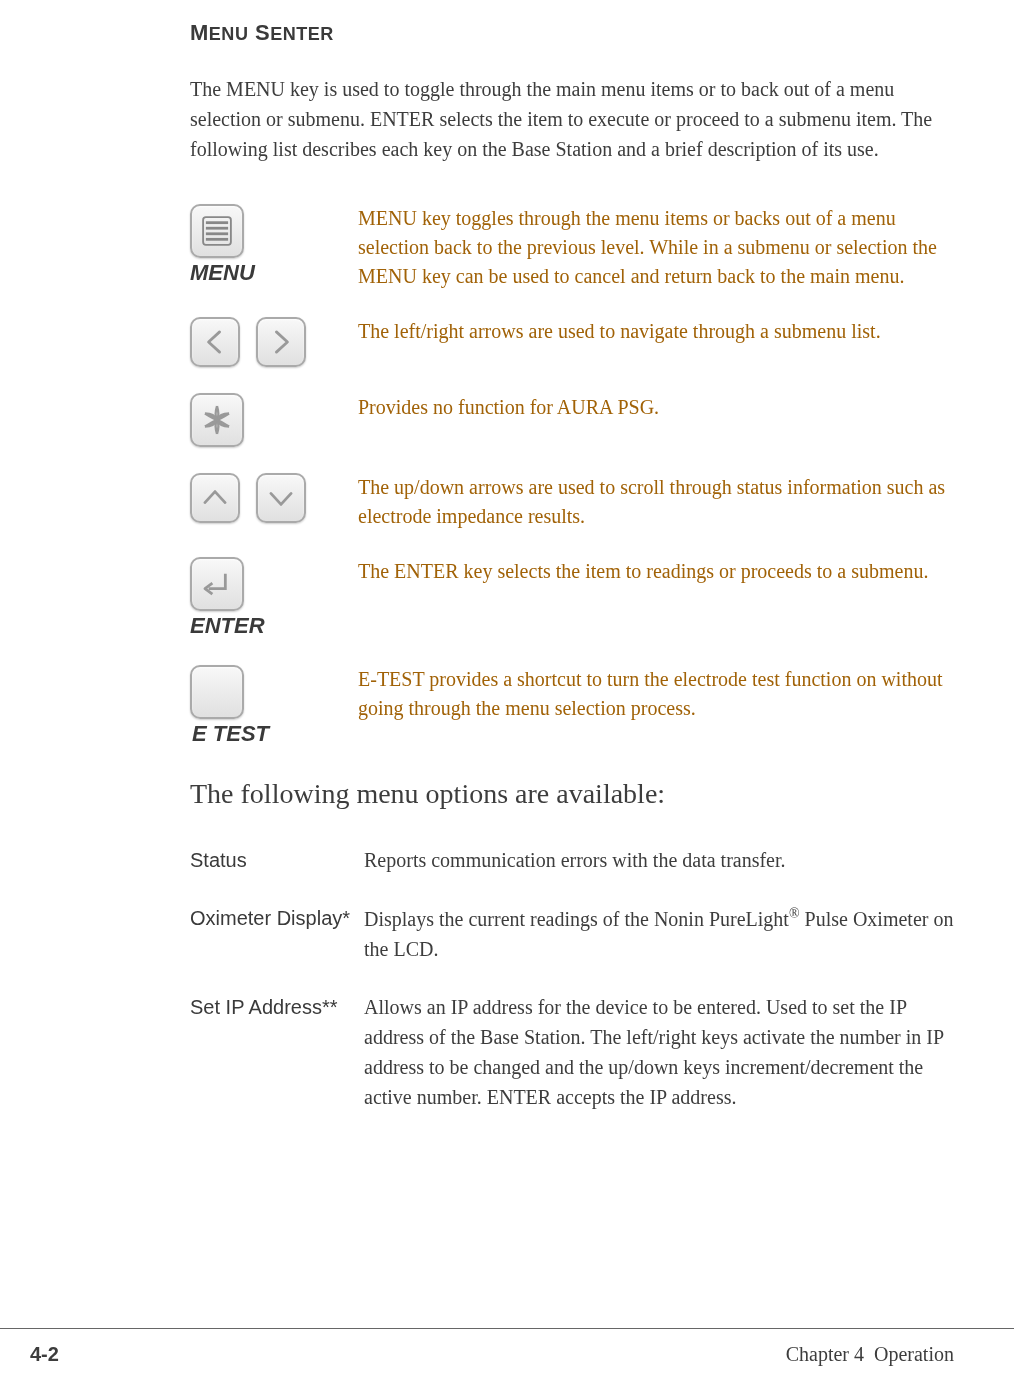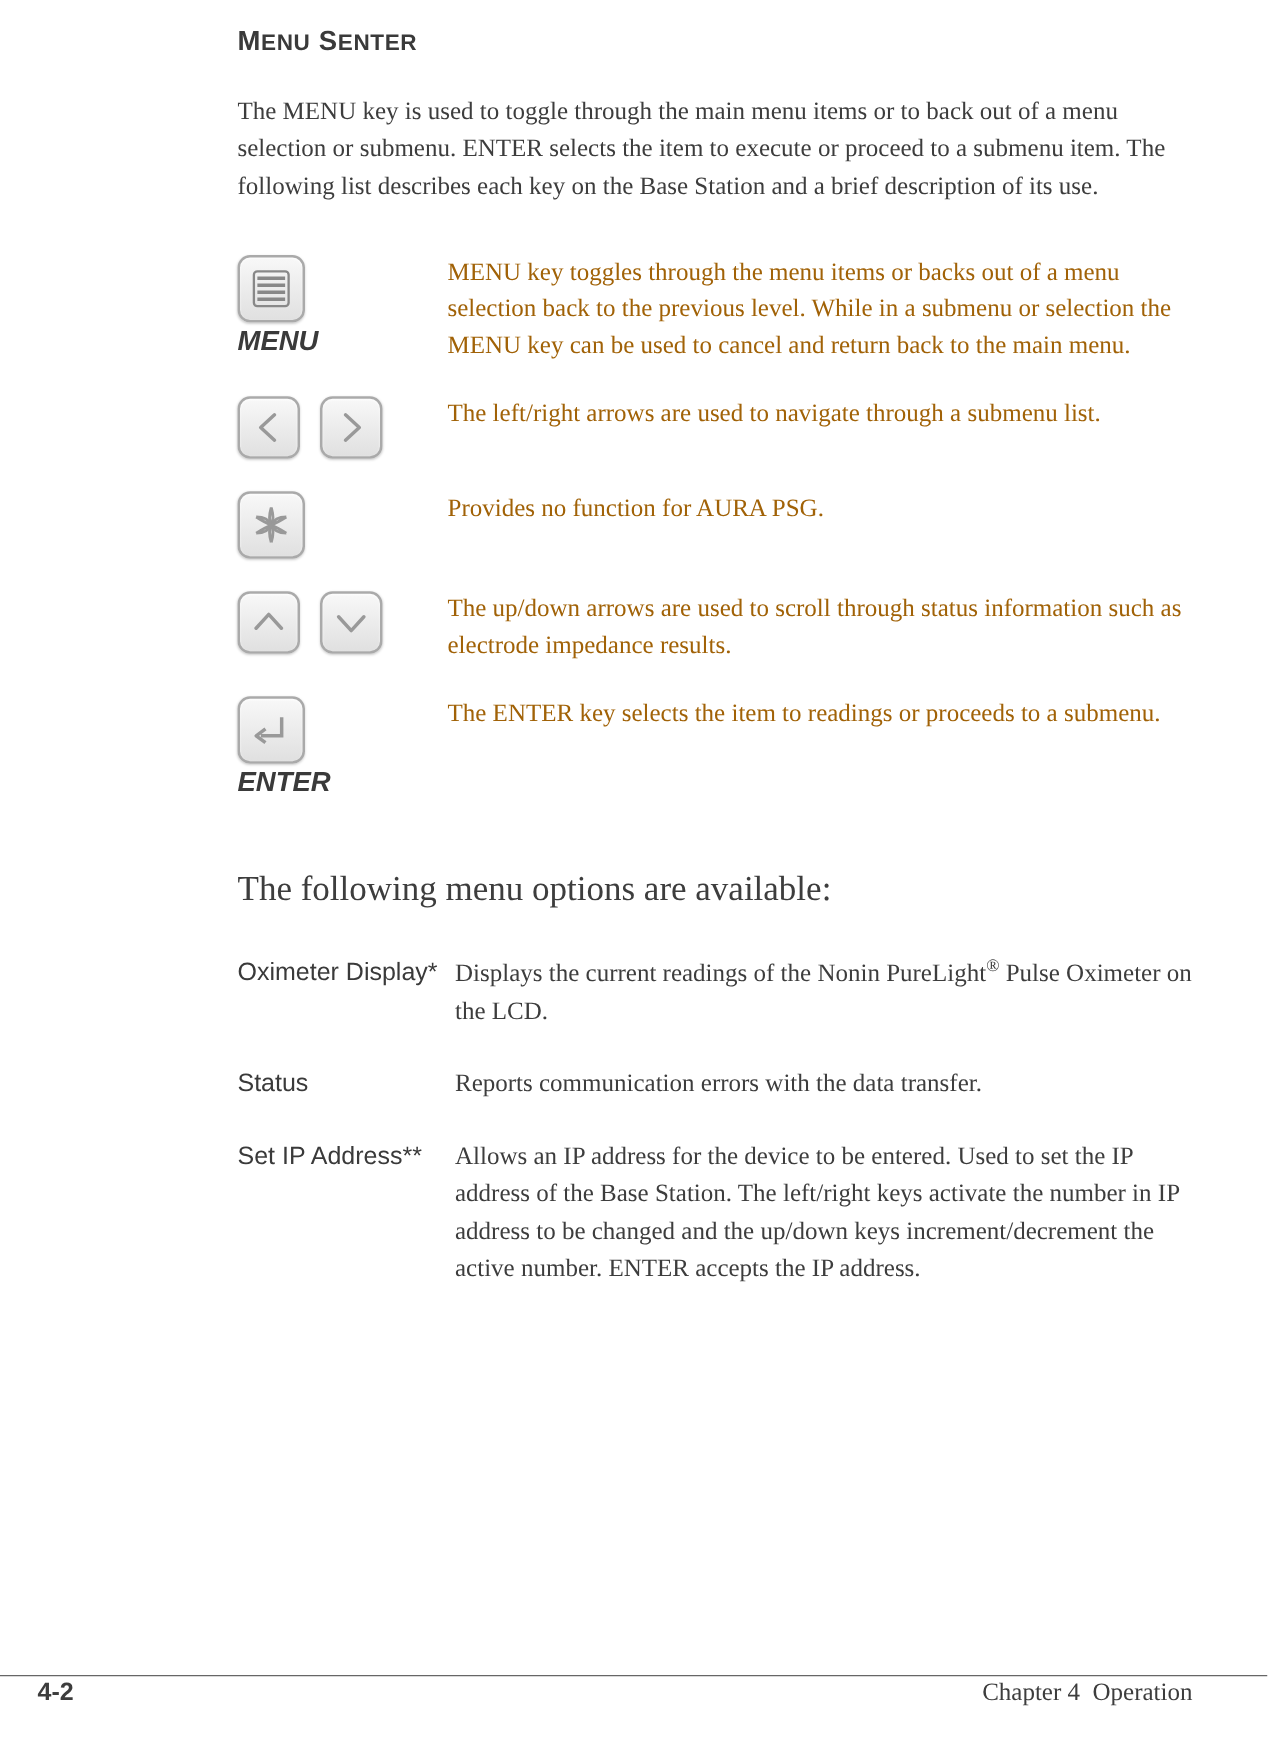--- a/index.html
+++ b/index.html
@@ -89,21 +89,21 @@
   }
   .option-desc {
     flex: 1;
     color: #3d3d3d;
   }
   .footer {
     position: absolute;
     bottom: 28px;
     left: 0;
     right: 0;
-    padding: 2px 60px 0 30px;
+    padding: 14px 60px 0 30px;
     border-top: 1px solid #666;
     display: flex;
     justify-content: space-between;
     font-size: 20px;
     color: #3d3d3d;
   }
   .footer .pnum { font-weight: bold; font-family: Arial, Helvetica, sans-serif; }
   .footer .chap { }
   .footer .chapword { font-style: normal; text-align: center; }
   sup { font-size: 0.7em; }
@@ -196,32 +196,39 @@
               <path d="M22 26 L14 32 L22 38" fill="none" stroke="#999" stroke-width="3" stroke-linejoin="round"></path>
             </svg>
         </span>
         <div class="key-label">ENTER</div>
       </div>
     </div>
     <div class="key-desc">The ENTER key selects the item to readings or proceeds to a submenu.</div>
   </div>
 
   <div class="key-row">
+    <div class="key-visual">
+      <div style="width:80px">
+        <span class="btn"></span>
+        <div class="key-label left">E TEST</div>
+      </div>
+    </div>
+    <div class="key-desc">E-TEST provides a shortcut to turn the electrode test function on without going through the menu selection process.</div>
   </div>
 
   <p class="menu-options-intro">The following menu options are available:</p>
+
+  <div class="option-row">
+    <div class="option-label">Status</div>
+    <div class="option-desc">Reports communication errors with the data transfer.</div>
+  </div>
 
   <div class="option-row">
     <div class="option-label">Oximeter Display*</div>
     <div class="option-desc"><span>Displays the current readings of the Nonin PureLight</span><sup>®</sup><span> Pulse Oximeter on the LCD.</span></div>
-  </div>
-
-  <div class="option-row">
-    <div class="option-label">Status</div>
-    <div class="option-desc">Reports communication errors with the data transfer.</div>
   </div>
 
   <div class="option-row">
     <div class="option-label">Set IP Address**</div>
     <div class="option-desc">Allows an IP address for the device to be entered. Used to set the IP address of the Base Station. The left/right keys activate the number in IP address to be changed and the up/down keys increment/decrement the active number. ENTER accepts the IP address.</div>
   </div>
 
 </div>
 
 <div class="footer">

